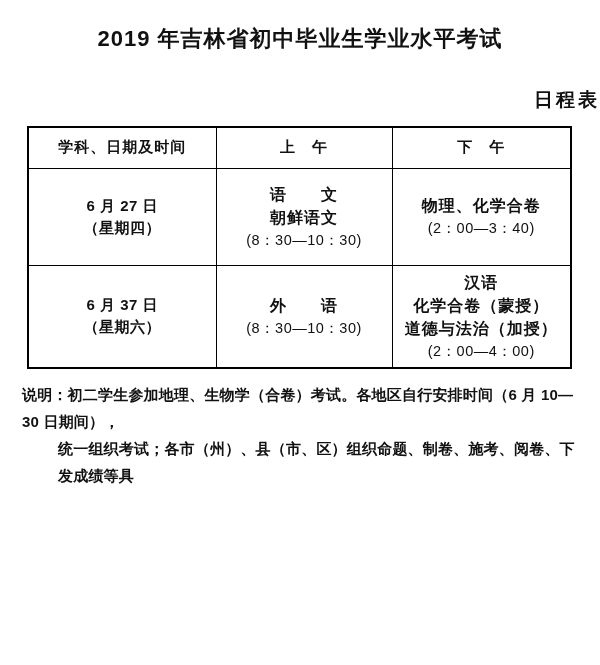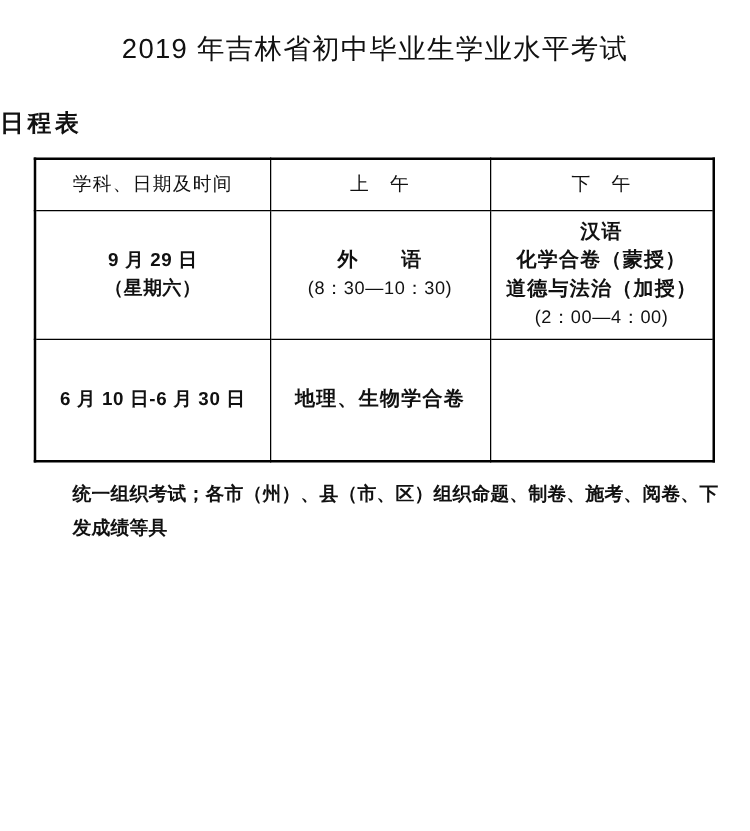--- a/index.html
+++ b/index.html
@@ -10,27 +10,27 @@
     height: 665px;
     background: #ffffff;
     color: #111111;
     font-family: "Liberation Sans", "DejaVu Sans", sans-serif;
     overflow: hidden;
   }
   .doc-title {
     padding-top: 26px;
     text-align: center;
     font-size: 22px;
-    font-weight: normal;
+    font-weight: bold;
     letter-spacing: 1px;
     line-height: 26px;
   }
   .doc-subtitle {
     margin-top: 36px;
-    text-align: left;
+    text-align: right;
     font-size: 19px;
     font-weight: bold;
     letter-spacing: 3px;
     line-height: 24px;
   }
   table.schedule {
     border-collapse: collapse;
     table-layout: fixed;
     width: 543px;
     margin: 14px 0 0 27px;
@@ -42,21 +42,21 @@
     vertical-align: middle;
     padding: 0;
   }
   tr.hdr-row   { height: 41px; }
   tr.data-row1 { height: 97px; }
   tr.data-row2 { height: 105px; }
   tr.data-row3 { height: 103px; }
   tr.data-row4 { height: 98px; }
   th.hdr {
     font-size: 15px;
-    font-weight: normal;
+    font-weight: bold;
     letter-spacing: 1px;
   }
   .date-line {
     font-size: 15px;
     font-weight: bold;
     line-height: 22px;
     letter-spacing: 0.5px;
   }
   .subject-line {
     font-size: 16px;
@@ -95,46 +95,53 @@
       <col style="width:179px">
     </colgroup>
     <thead>
       <tr class="hdr-row">
         <th class="hdr">学科、日期及时间</th>
         <th class="hdr">上　午</th>
         <th class="hdr">下　午</th>
       </tr>
     </thead>
     <tbody>
+      <tr class="data-row1">
+        <td>
+          <div class="date-line">6 月 27 日</div>
+          <div class="date-line">（星期四）</div>
+        </td>
+        <td>
+          <div class="subject-line">语　　文</div>
+          <div class="subject-line">朝鲜语文</div>
+          <div class="time-line">(8：30—10：30)</div>
+        </td>
+        <td>
+          <div class="subject-line">物理、化学合卷</div>
+          <div class="time-line">(2：00—3：40)</div>
+        </td>
+      </tr>
       <tr class="data-row3">
         <td>
-          <div class="date-line">9 月 29 日</div>
+          <div class="date-line">6 月 37 日</div>
           <div class="date-line">（星期六）</div>
         </td>
         <td>
           <div class="subject-line">外　　语</div>
           <div class="time-line">(8：30—10：30)</div>
         </td>
         <td>
           <div class="subject-line">汉语</div>
           <div class="subject-line">化学合卷（蒙授）</div>
           <div class="subject-line">道德与法治（加授）</div>
           <div class="time-line">(2：00—4：00)</div>
         </td>
       </tr>
-      <tr class="data-row4">
-        <td>
-          <div class="date-line">6 月 10 日-6 月 30 日</div>
-        </td>
-        <td>
-          <div class="subject-line">地理、生物学合卷</div>
-        </td>
-        <td></td>
-      </tr>
     </tbody>
   </table>
 
   <div class="footnote">
+    <div class="fn-line"><span class="fn-label">说明：</span><span>初二学生参加地理、生物学（合卷）考试。各地区自行安排时间（6 月 10—30 日期间），</span></div>
     <div class="fn-line fn-indent">统一组织考试；各市（州）、县（市、区）组织命题、制卷、施考、阅卷、下发成绩等具</div>
 
   </div>
 
 </div>
 
 </body></html>

